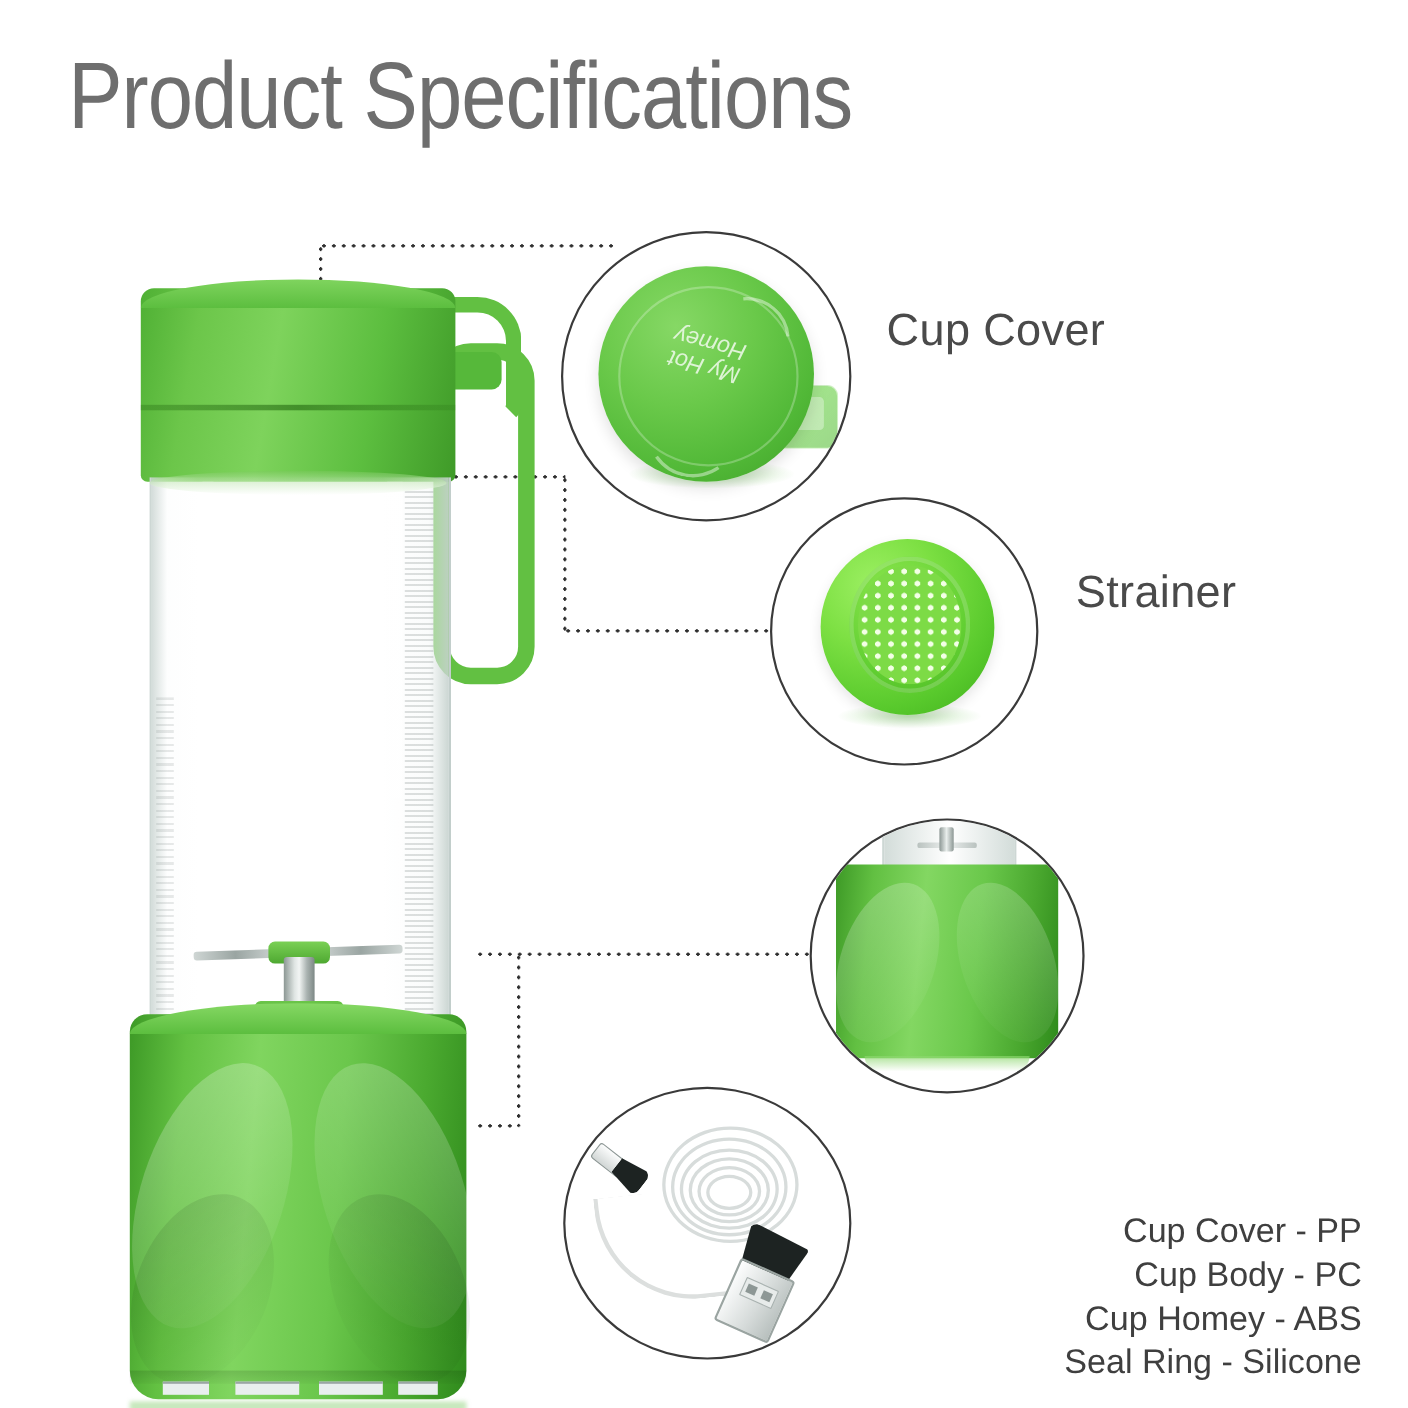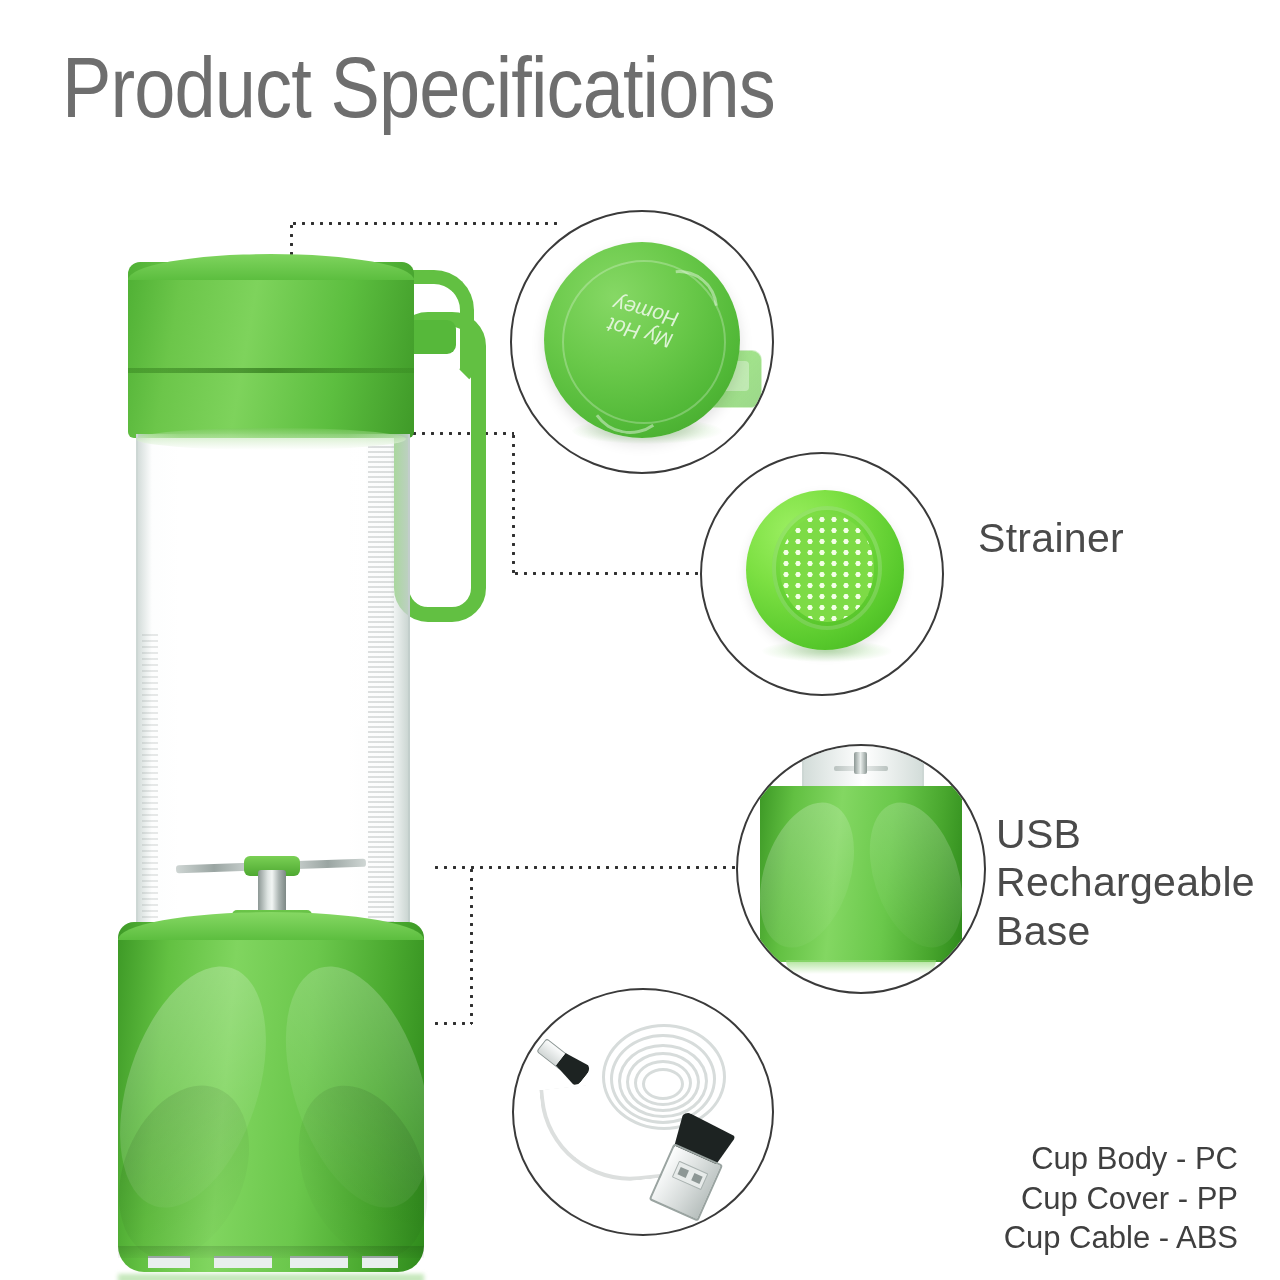--- a/index.html
+++ b/index.html
@@ -455,20 +455,21 @@
     <div class="cover-shadow"></div>
     <div class="cover-tab"></div>
     <div class="cover-disc">
       <div class="cover-inner"></div>
       <div class="cover-arc a1"></div>
       <div class="cover-arc a2"></div>
       <div class="cover-brand">My
 Hot Homey</div>
     </div>
   </div>
+  <div class="label" id="label-cup-cover">Cup Cover</div>
 
   <div class="circle" id="c-strainer">
     <div class="str-shadow"></div>
     <div class="str-body">
       <div class="str-lip">
         <div class="str-mesh"></div>
       </div>
     </div>
   </div>
   <div class="label" id="label-strainer">Strainer</div>
@@ -478,23 +479,20 @@
     <div class="cb-blade">
       <div class="cb-blade-arm"></div>
       <div class="cb-blade-shaft"></div>
     </div>
     <div class="cb-body">
       <div class="cb-rib a"></div>
       <div class="cb-rib b"></div>
     </div>
     <div class="cb-foot"></div>
   </div>
-  <div class="label" id="label-usb-base">USB
-Rechargeable
-Base</div>
 
   <div class="circle" id="c-cable">
     <div class="coil" style="left:88px;top:34px;width:118px;height:100px;"></div>
     <div class="coil" style="left:96px;top:44px;width:100px;height:84px;"></div>
     <div class="coil" style="left:104px;top:54px;width:84px;height:68px;"></div>
     <div class="coil" style="left:112px;top:62px;width:68px;height:54px;"></div>
     <div class="coil" style="left:120px;top:70px;width:52px;height:40px;"></div>
     <div class="coil" style="left:128px;top:78px;width:36px;height:26px;"></div>
     <div class="cab-tail"></div>
     <div class="conn-micro">
@@ -503,18 +501,19 @@
     </div>
     <div class="conn-usba">
       <div class="boot"></div>
       <div class="shell">
           <div class="tongue"></div>
         </div>
     </div>
   </div>
 
   <div class="materials">
+    <div>Cup Cover - PP</div>
     <div>Cup Body - PC</div>
-    <div>Cup Cover - PP</div>
-    <div>Cup Cable - ABS</div>
+    <div>Cup Homey - ABS</div>
+    <div>Seal Ring - Silicone</div>
   </div>
 
 </div>
 
 </body></html>

